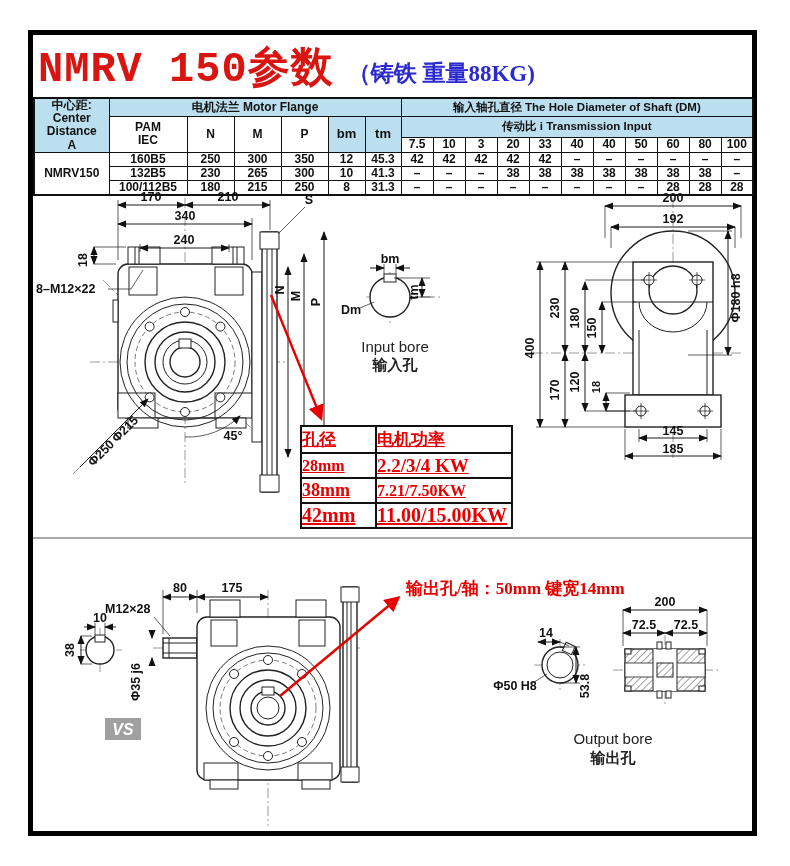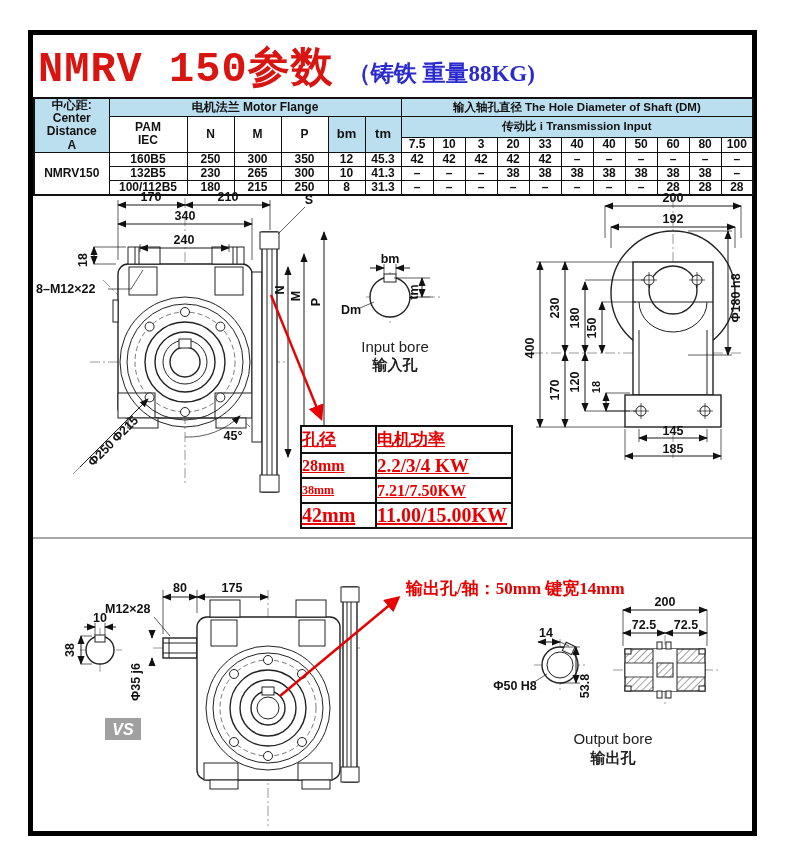--- a/index.html
+++ b/index.html
@@ -357,21 +357,21 @@
     <tbody>
           <tr class="hd">
       <td style="width:73px">孔径</td>
       <td>电机功率</td>
     </tr>
     <tr>
       <td style="font-size:16px">28mm</td>
       <td style="font-size:19px">2.2/3/4 KW</td>
     </tr>
     <tr>
-      <td style="font-size:12px">38mm</td>
+      <td style="font-size:18px">38mm</td>
       <td style="font-size:16px">7.21/7.50KW</td>
     </tr>
     <tr>
       <td style="font-size:20px">42mm</td>
       <td style="font-size:20px">11.00/15.00KW</td>
     </tr>
   </tbody>
       </table>
 
   <div class="divider"></div>

